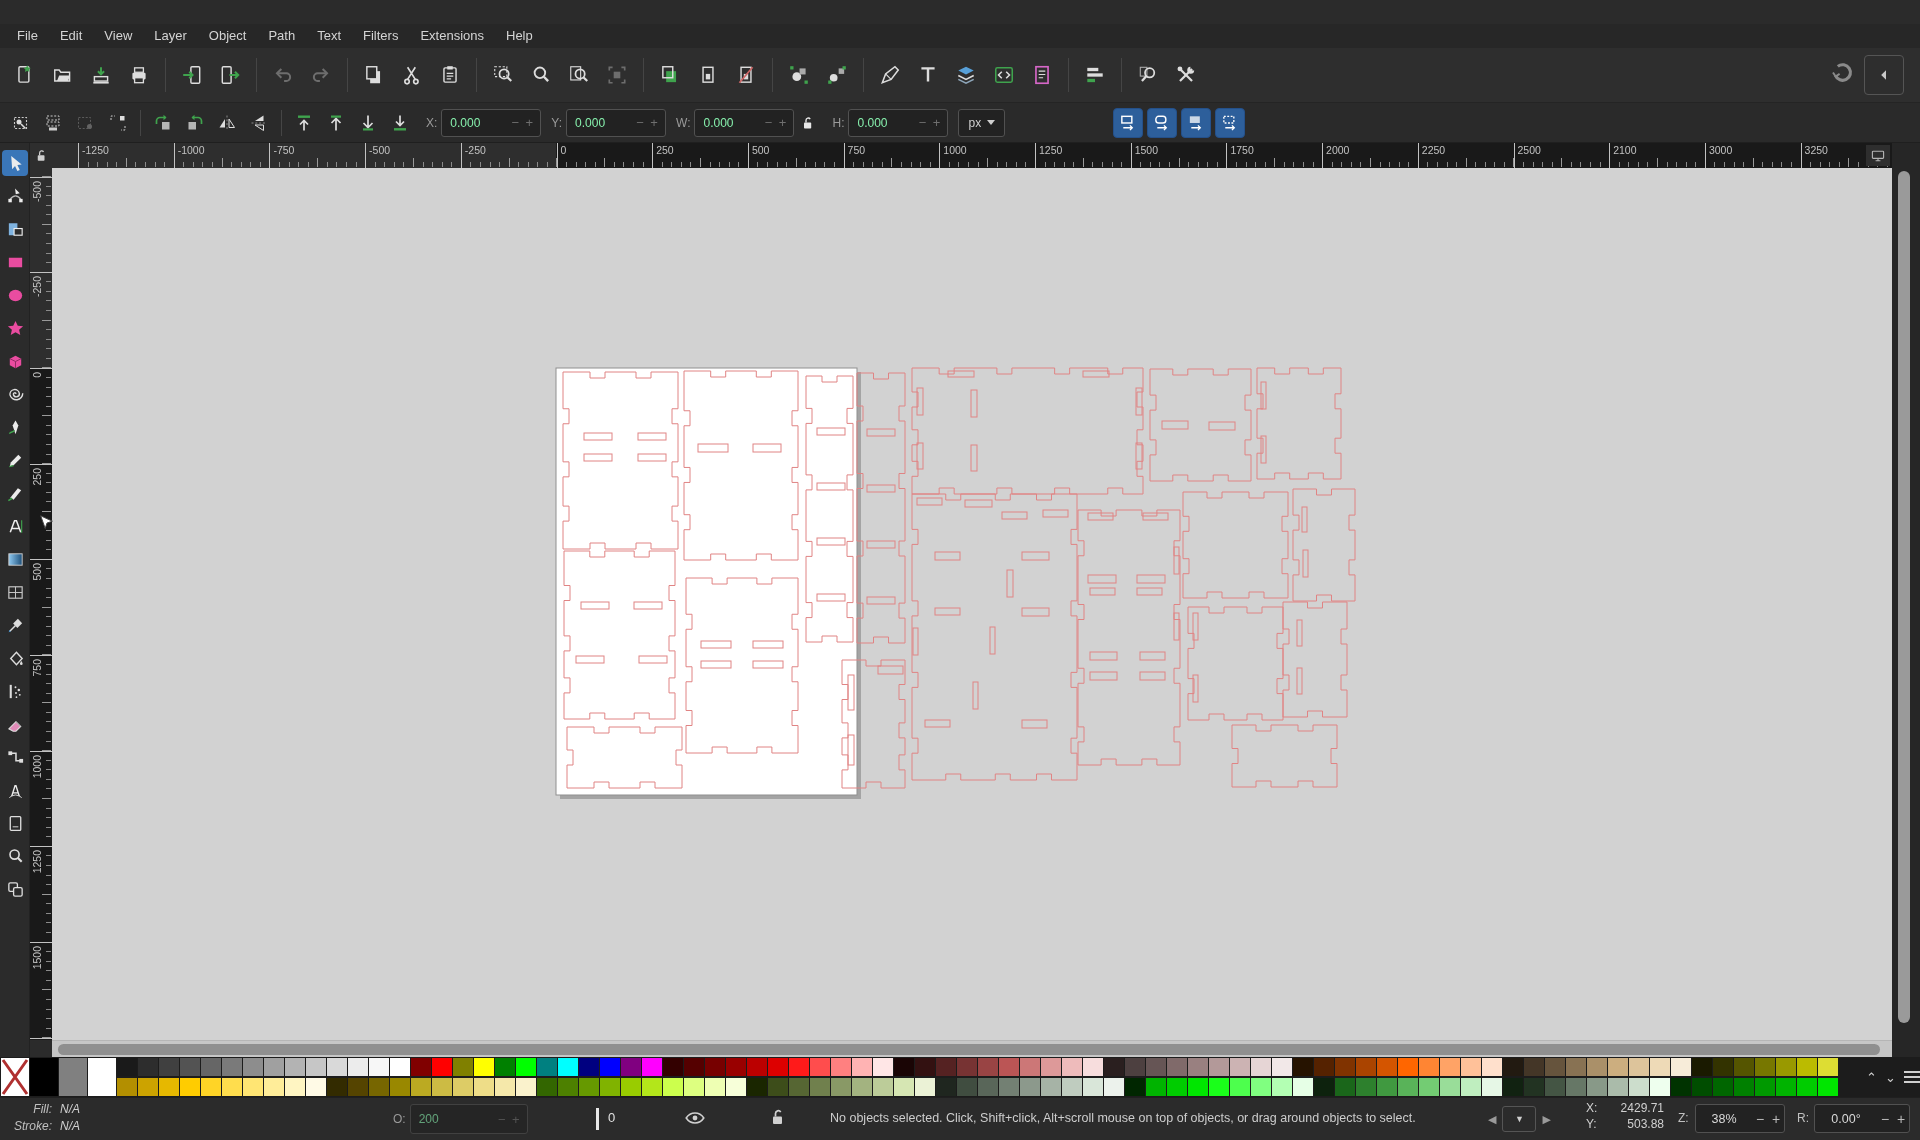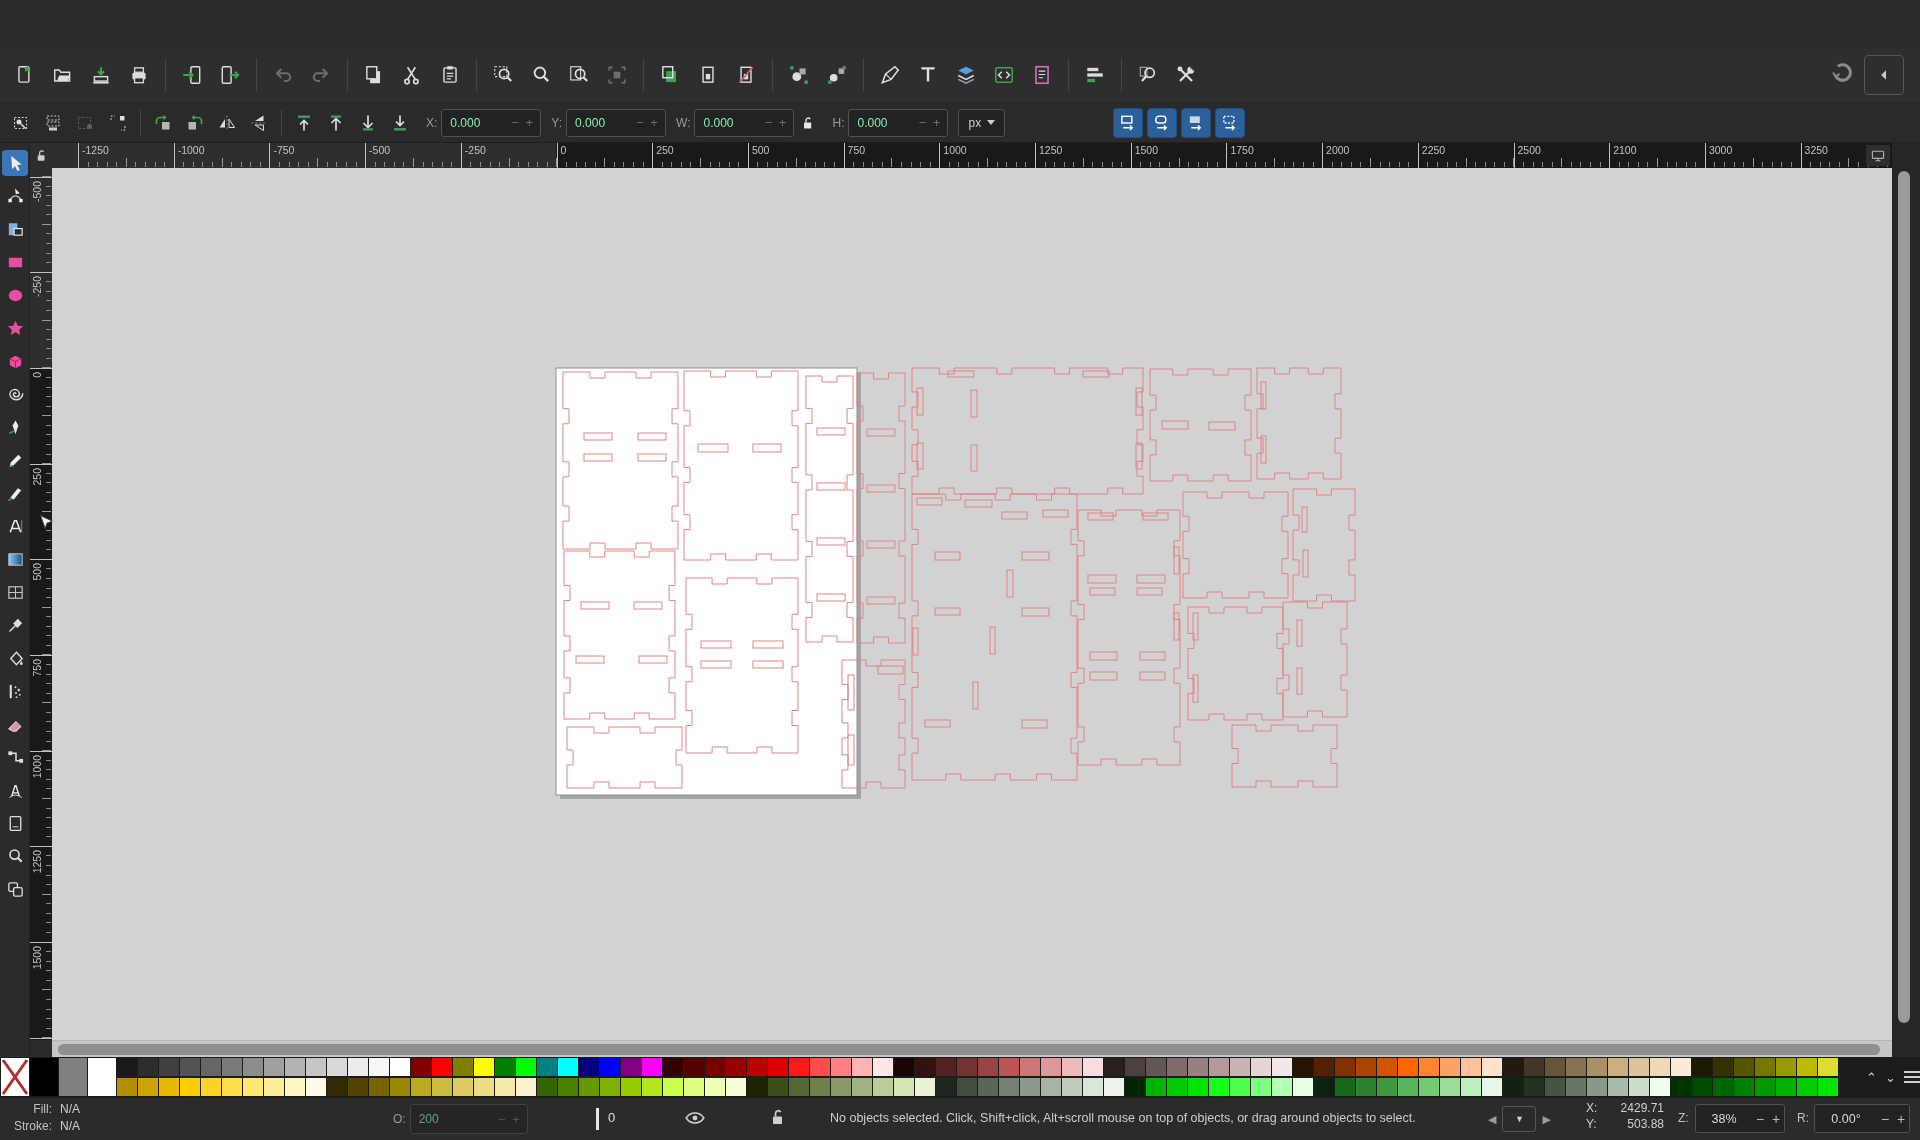--- a/index.html
+++ b/index.html
@@ -71,21 +71,21 @@
   .bigsw{width:28px;height:38px;margin:1px 0 0 1px;flex:none;}
   #pal-rows{width:1742px;overflow:hidden;flex:none;}
   .palrow{display:flex;height:19px;margin-top:1px;}
   .sw{width:20px;height:18px;margin-left:1px;flex:none;}
   #pal-ctl{display:flex;align-items:center;gap:8px;padding:0 8px;margin-left:auto;color:#cfcfcf;}
   .palarrow{font-size:13px;color:#cfcfcf;}
   .hamb{width:16px;height:12px;border-top:2px solid #cfcfcf;border-bottom:2px solid #cfcfcf;position:relative;}
   .hamb::after{content:"";position:absolute;left:0;right:0;top:3px;height:2px;background:#cfcfcf;}
   
   #statusbar{left:0;top:1097px;width:1920px;height:43px;background:#2b2b2b;border-top:1px solid #1f1f1f;font-size:12px;}
-  .fs-grid{position:absolute;left:14px;top:4px;display:grid;grid-template-columns:46px 40px;row-gap:3px;color:#cfcfcf;}
+  .fs-grid{position:absolute;left:14px;top:4px;display:grid;grid-template-columns:46px 40px;row-gap:3px;color:#cfcfcf;font-style:italic;}
   .fs-grid .lab{text-align:right;padding-right:8px;color:#c0c0c0;}
   #opwrap{position:absolute;left:383px;top:6px;display:flex;align-items:center;}
   #opwrap .spinbox{width:118px;height:30px;opacity:.6;}
   #layerbar{position:absolute;left:596px;top:10px;width:3px;height:22px;background:#e8e8e8;}
   #layername{position:absolute;left:608px;top:12px;color:#e0e0e0;font-size:13px;}
   #eyebtn{position:absolute;left:684px;top:9px;width:24px;height:24px;}
   #lockbtn2{position:absolute;left:768px;top:9px;width:24px;height:24px;}
   #statusmsg{position:absolute;left:830px;top:13px;color:#cdcdcd;font-size:12.5px;white-space:nowrap;}
   #layernav{position:absolute;left:1488px;top:8px;display:flex;align-items:center;gap:6px;}
   #layernav .nav{color:#9a9a9a;font-size:11px;}
@@ -96,20 +96,32 @@
   .zrbox{position:absolute;top:6px;display:flex;align-items:center;background:#222;border:1px solid #515151;border-radius:3px;height:29px;}
   .zrbox .val{color:#d8d8d8;font-size:12.5px;text-align:center;flex:1;}
   .zrbox .mm,.zrbox .pp{color:#bdbdbd;font-size:14px;width:16px;text-align:center;}
 </style>
 </head>
 <body>
 
 <div id="app">
 
 
+  <nav id="menubar" class="abs">
+      <div class="menuitem">File</div>
+      <div class="menuitem">Edit</div>
+      <div class="menuitem">View</div>
+      <div class="menuitem">Layer</div>
+      <div class="menuitem">Object</div>
+      <div class="menuitem">Path</div>
+      <div class="menuitem">Text</div>
+      <div class="menuitem">Filters</div>
+      <div class="menuitem">Extensions</div>
+      <div class="menuitem">Help</div>
+    </nav>
 
   <div id="cmdbar" class="abs">
     <div id="cmdbuttons" style="display:flex;align-items:center;">
         <div class="tbtn">
           <svg viewBox="0 0 20 20">
             <rect x="4.5" y="2.5" width="9" height="14" rx="1" fill="none" stroke="#ddd" stroke-width="1.3"></rect>
             <path d="M12 1.2l1 2 2.2.4-1.6 1.5.4 2.2-2-1.1-2 1.1.4-2.2L8.8 3.6l2.2-.4z" fill="#3fa34d"></path>
           </svg>
         </div>
         <div class="tbtn">

